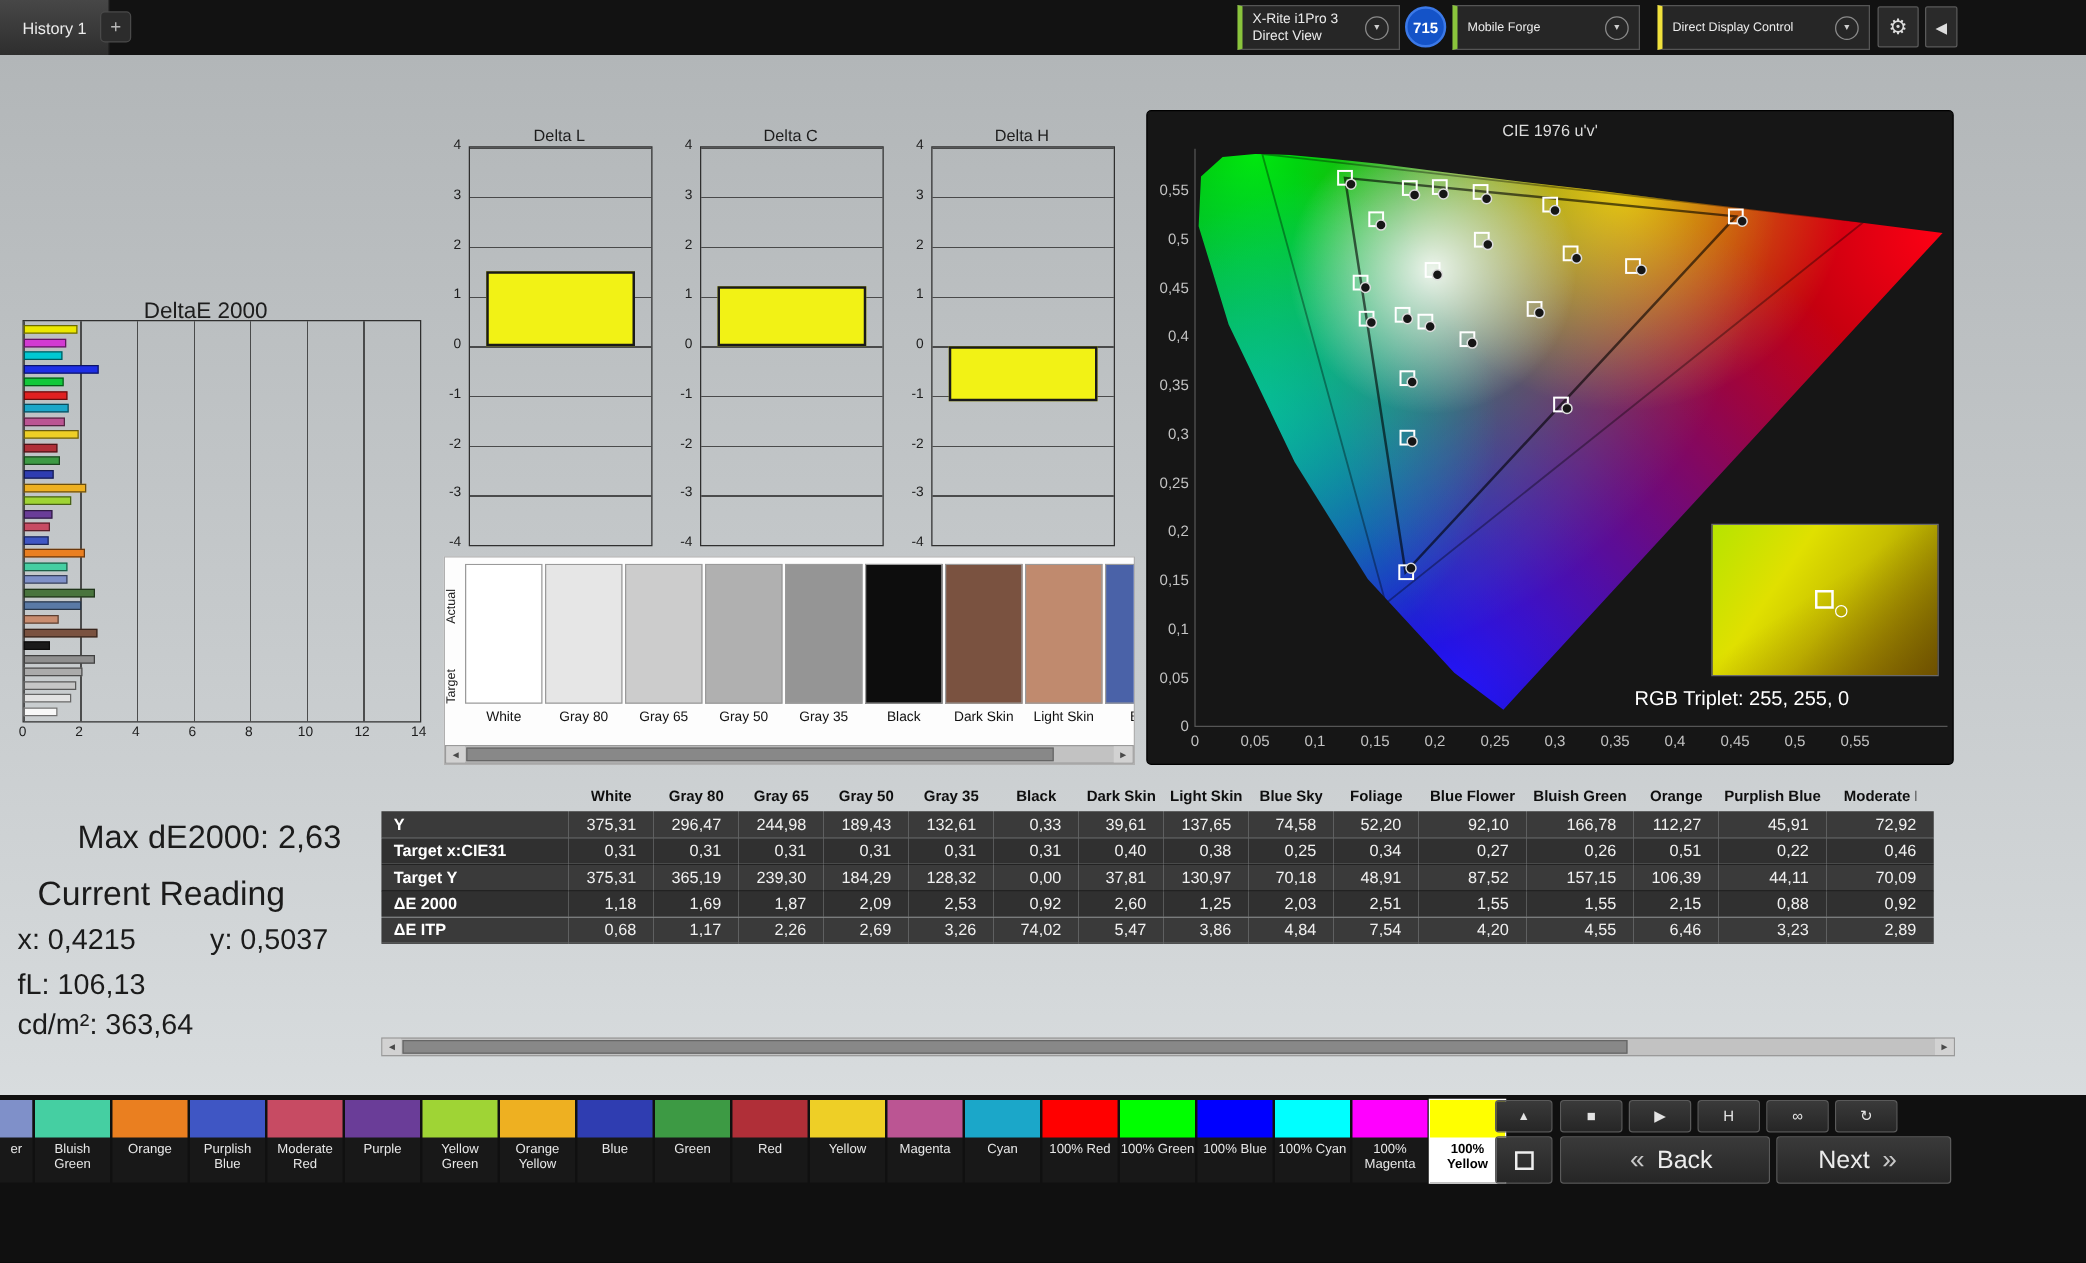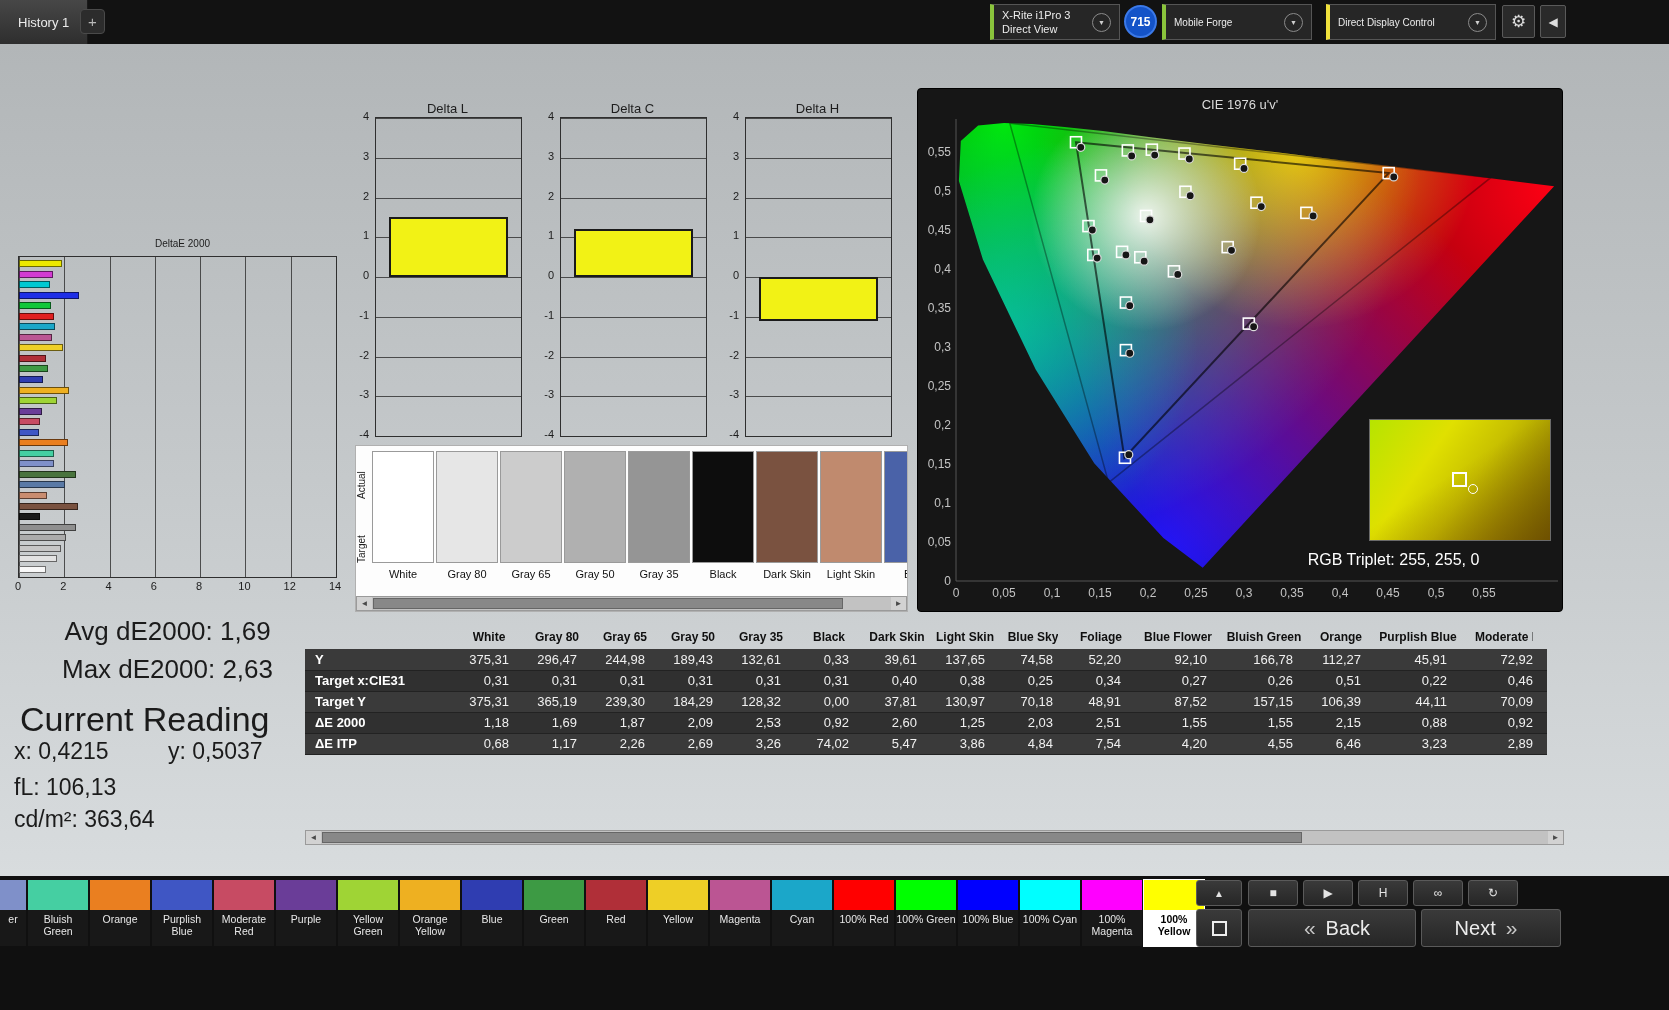--- a/index.html
+++ b/index.html
@@ -25,21 +25,21 @@
        justify-content:center;box-sizing:border-box;}
   .icon-btn{position:absolute;top:5px;height:33px;background:#2a2a2a;border:1px solid #5a5a5a;color:#ddd;
        display:flex;align-items:center;justify-content:center;box-sizing:border-box;border-radius:2px;}
 
   
   .main{position:absolute;top:44px;left:0;width:1669px;height:832px;
         background:linear-gradient(180deg,#b2b6b8 0%,#c6cacc 55%,#d8dcde 100%);}
   .page-title{position:absolute;left:10px;top:40px;font-size:37px;color:#333;}
 
   
-  .de-title{position:absolute;left:24px;top:194px;width:317px;text-align:center;font-size:10px;color:#1d1d1d;}
+  .de-title{position:absolute;left:6px;top:194px;width:317px;text-align:center;font-size:18px;color:#1d1d1d;}
   .de-plot{position:absolute;left:18px;top:212px;width:317px;height:320px;border:1px solid #2f2f2f;box-sizing:content-box;
         background-image:repeating-linear-gradient(to right, rgba(45,45,45,.8) 0 1px, transparent 1px 45.28px);}
   #deltae-bars{position:absolute;left:0;top:0;width:100%;height:100%;padding-top:3px;box-sizing:border-box;}
   .de-bar{height:7px;margin-bottom:3.55px;border:1px solid rgba(0,0,0,.55);box-sizing:border-box;}
   #deltae-xticks{position:absolute;left:18px;top:536px;width:317px;height:14px;}
   #deltae-xticks span{position:absolute;transform:translateX(-50%);font-size:11px;color:#1d1d1d;}
 
   
   .lch-chart{position:absolute;top:57px;width:172px;height:360px;}
   .lch-title{position:absolute;top:0;left:23px;width:145px;text-align:center;font-size:13px;color:#1d1d1d;}
@@ -79,21 +79,21 @@
         background:linear-gradient(125deg,#b6e400 0%,#e0e000 32%,#c8c000 55%,#a09200 76%,#6e6400 100%);}
   .inset-shade{position:absolute;inset:0;background:linear-gradient(to bottom right,transparent 45%,rgba(110,60,0,.5));}
   .inset-square{position:absolute;left:82px;top:52px;width:15px;height:15px;border:2px solid #fff;box-sizing:border-box;}
   .inset-circle{position:absolute;left:98px;top:64px;width:10px;height:10px;border:1.5px solid #fff;border-radius:50%;box-sizing:border-box;}
   .cie-rgb{position:absolute;left:320px;top:462px;width:311px;text-align:center;font-size:16px;color:#fff;}
 
   
   .stat{position:absolute;color:#1b1b1b;}
   .stat.avg{left:0;top:572px;width:335px;text-align:center;font-size:26px;}
   .stat.max{left:0;top:610px;width:335px;text-align:center;font-size:26px;}
-  .stat.head{left:20px;top:656px;font-size:34px;}
+  .stat.head{left:30px;top:656px;font-size:27px;}
   .stat.xv{left:14px;top:694px;font-size:23px;}
   .stat.yv{left:168px;top:694px;font-size:23px;}
   .stat.fl{left:14px;top:730px;font-size:23px;}
   .stat.cd{left:14px;top:762px;font-size:23px;}
 
   
   .results-table{position:absolute;left:305px;top:584px;width:1259px;height:198px;overflow:hidden;}
   .results-table table{border-collapse:collapse;table-layout:fixed;}
   .results-table th,.results-table td{height:21px;padding:0;font-size:13px;overflow:hidden;white-space:nowrap;box-sizing:border-box;}
   .results-table thead th{color:#0f0f0f;font-weight:bold;font-size:12px;text-align:center;background:transparent;}
@@ -435,21 +435,20 @@
       </svg>
       <div class="cie-title">CIE 1976 u'v'</div>
       <div class="cie-inset">
         <div class="inset-shade"></div>
         <div class="inset-square"></div>
         <div class="inset-circle"></div>
       </div>
       <div class="cie-rgb">RGB Triplet: 255, 255, 0</div>
     </div>
 
-    <div class="stat avg">Avg dE2000: 1,69</div>
     <div class="stat max">Max dE2000: 2,63</div>
     <div class="stat head">Current Reading</div>
     <div class="stat xv">x: 0,4215</div>
     <div class="stat yv">y: 0,5037</div>
     <div class="stat fl">fL: 106,13</div>
     <div class="stat cd">cd/m²: 363,64</div>
 
     <div class="results-table">
       <table>
         <thead>

